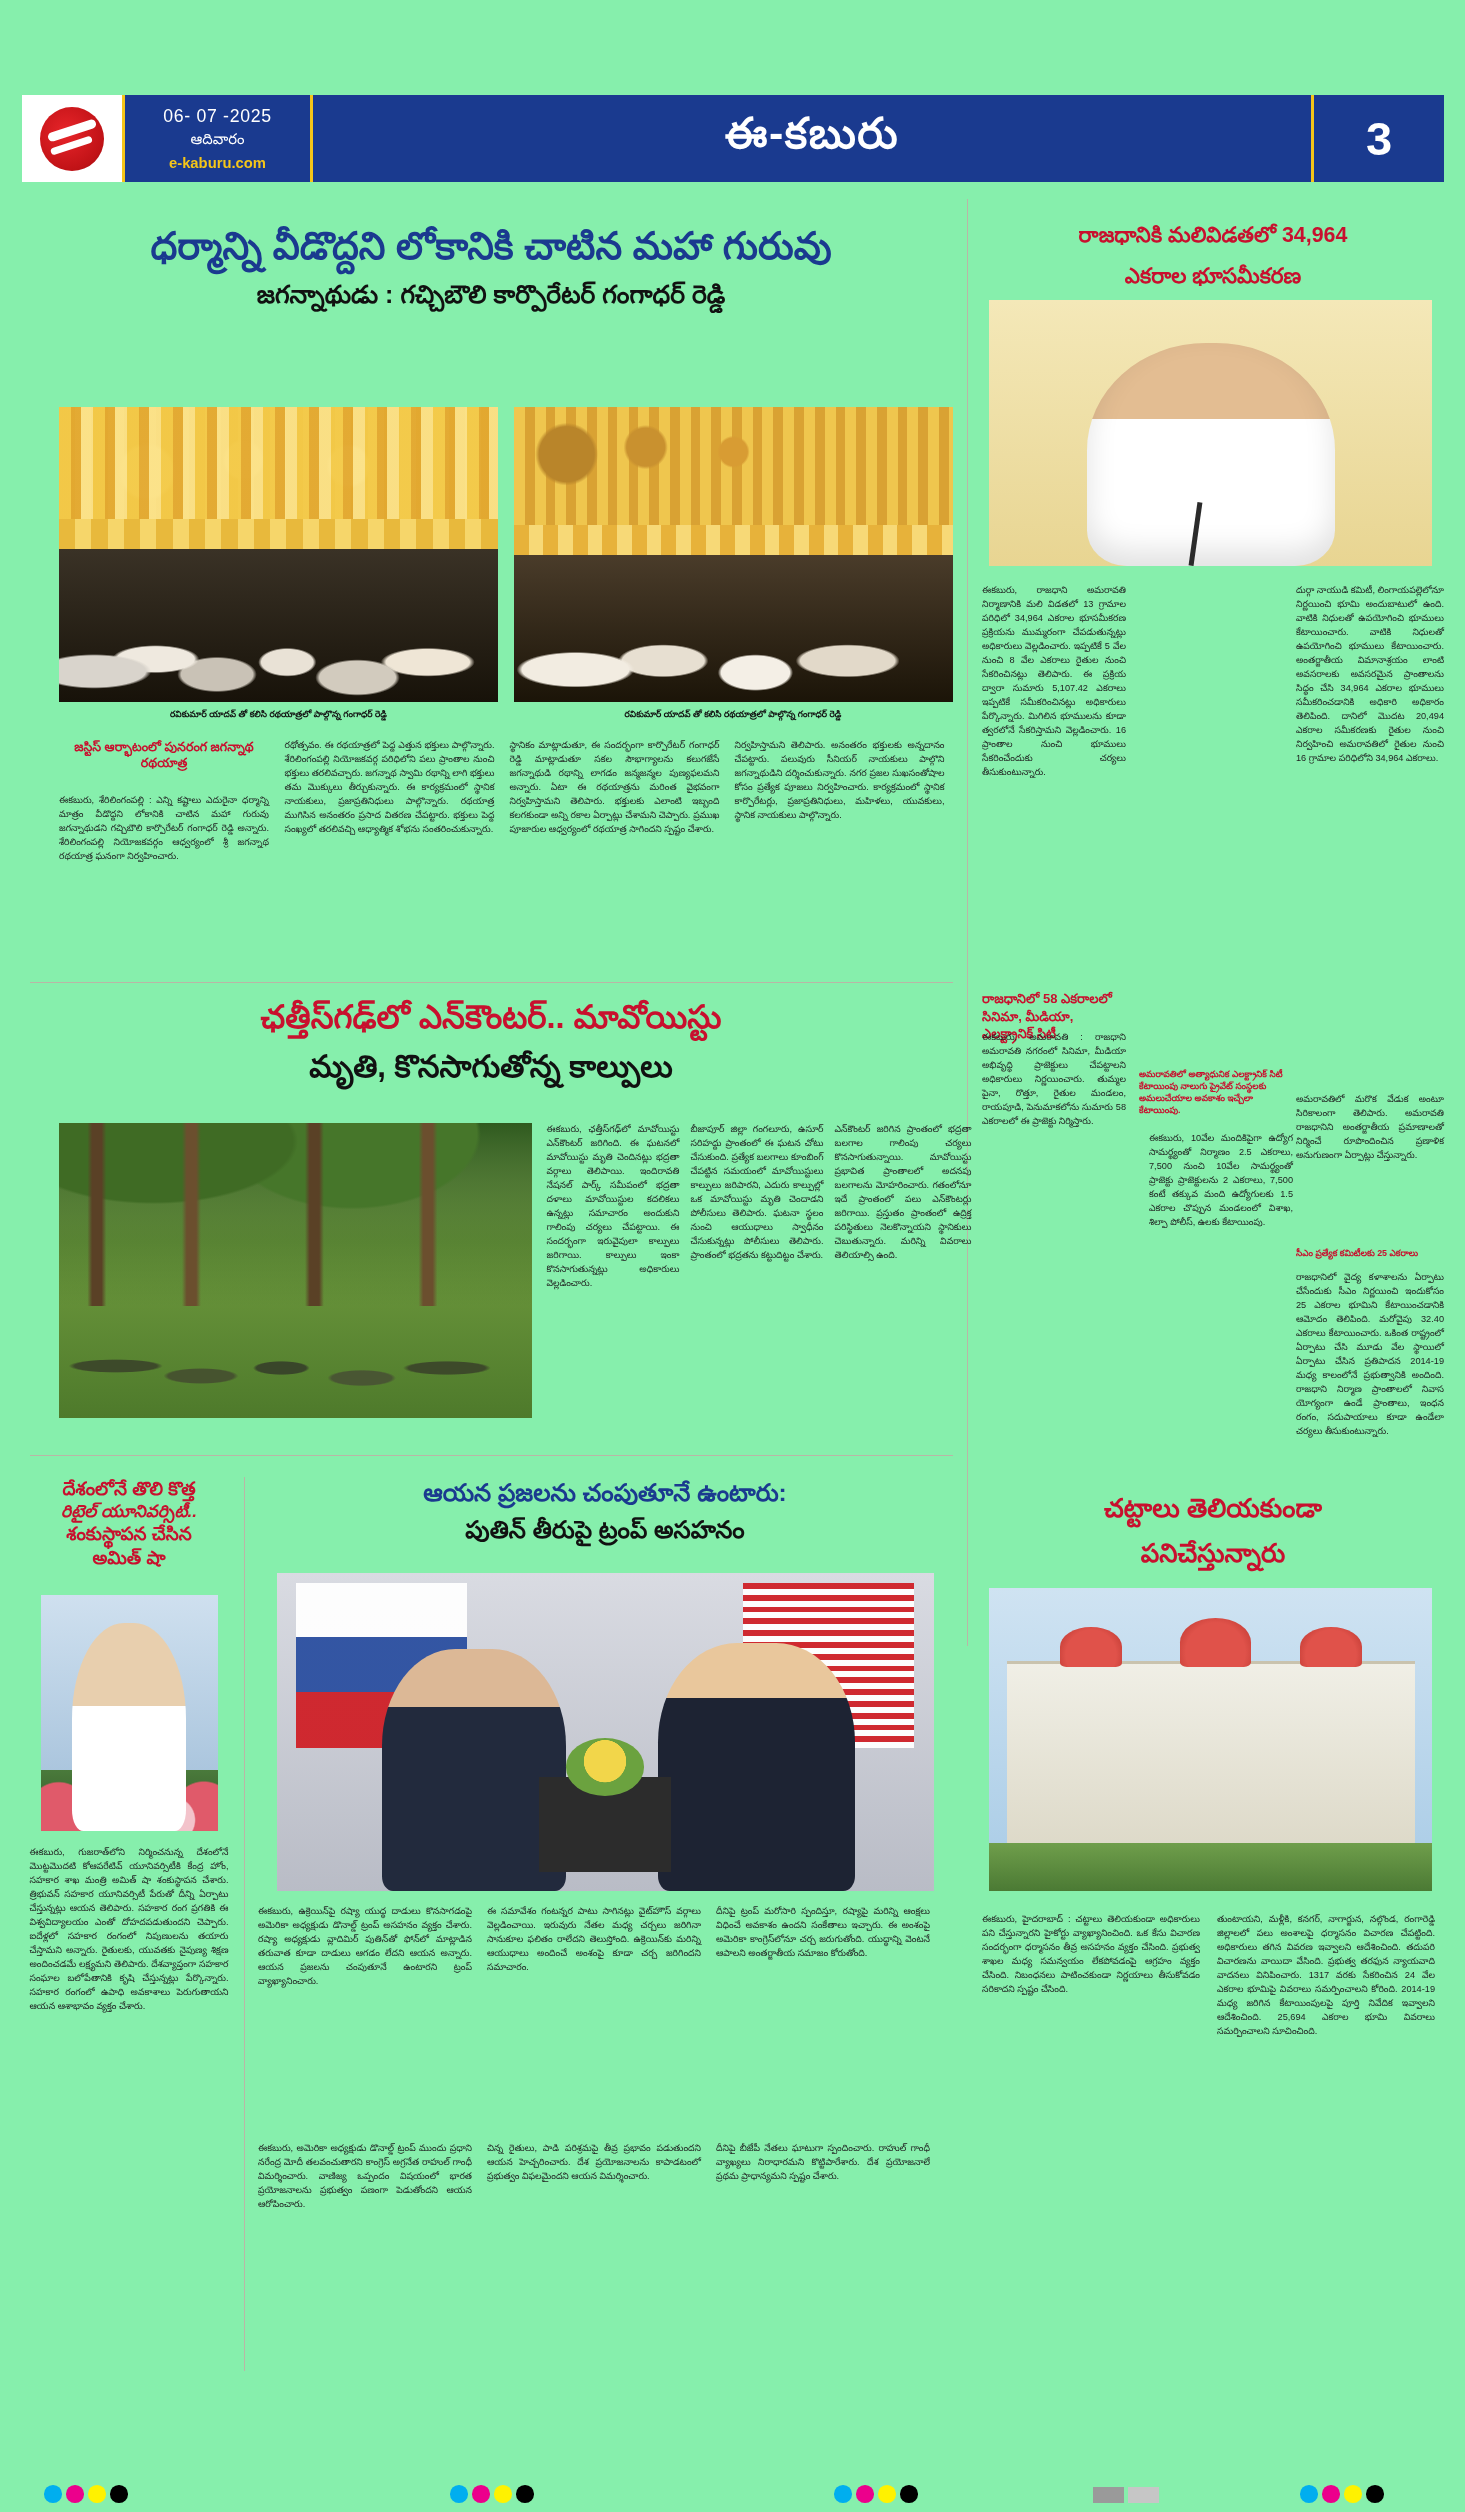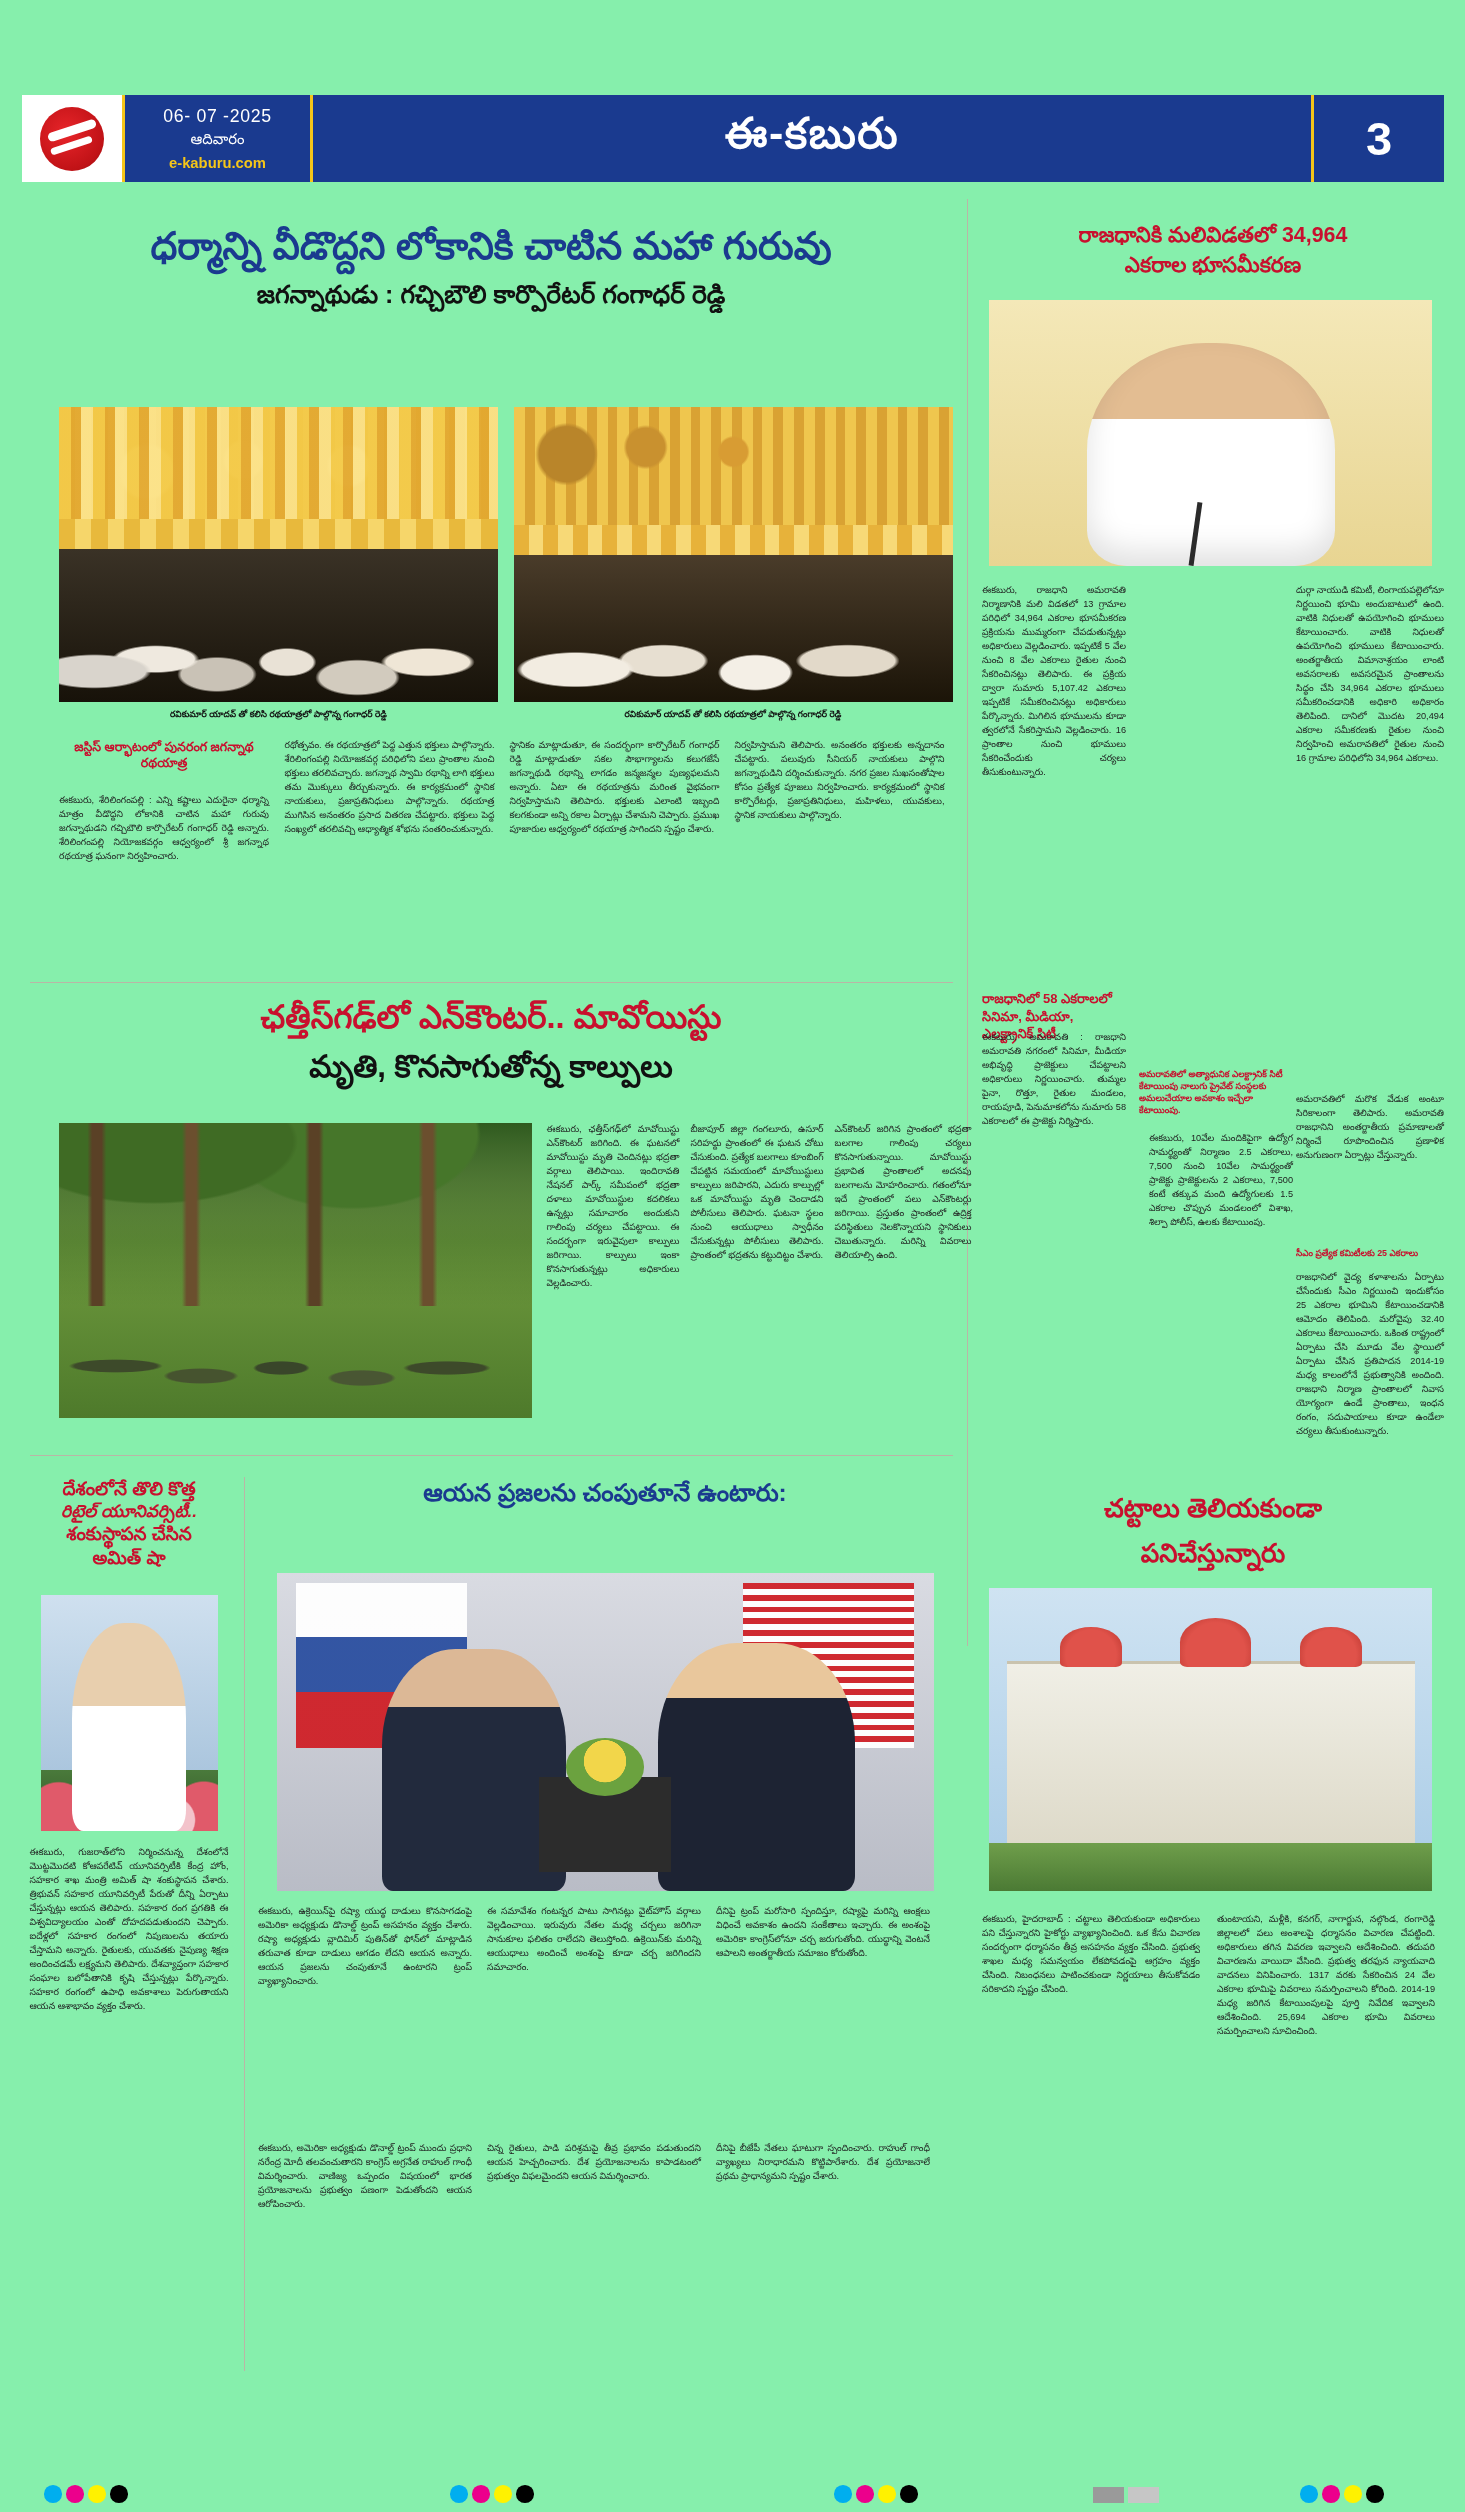--- a/index.html
+++ b/index.html
@@ -378,20 +378,21 @@
         <div class="flowers"></div>
     </div>
     <div class="body-col" style="position:absolute; left:0px; top:369px; width:199px;">ఈకబురు, గుజరాత్‌లోని నిర్మించనున్న దేశంలోనే మొట్టమొదటి కోఆపరేటివ్ యూనివర్సిటీకి కేంద్ర హోం, సహకార శాఖ మంత్రి అమిత్ షా శంకుస్థాపన చేశారు. త్రిభువన్ సహకార యూనివర్సిటీ పేరుతో దీన్ని ఏర్పాటు చేస్తున్నట్లు ఆయన తెలిపారు. సహకార రంగ ప్రగతికి ఈ విశ్వవిద్యాలయం ఎంతో దోహదపడుతుందని చెప్పారు. ఐదేళ్లలో సహకార రంగంలో నిపుణులను తయారు చేస్తామని అన్నారు. రైతులకు, యువతకు నైపుణ్య శిక్షణ అందించడమే లక్ష్యమని తెలిపారు. దేశవ్యాప్తంగా సహకార సంఘాల బలోపేతానికి కృషి చేస్తున్నట్లు పేర్కొన్నారు. సహకార రంగంలో ఉపాధి అవకాశాలు పెరుగుతాయని ఆయన ఆశాభావం వ్యక్తం చేశారు.</div>
   </div>
 
   <div class="rule-v" style="left:244px; top:1477px; height:894px;"></div>
 
   <div style="position:absolute; left:258px; top:1477px; width:694px;">
     <div class="headline">
       <div class="hl-blue" style="font-size:24.4px;">ఆయన ప్రజలను చంపుతూనే ఉంటారు:</div>
+      <div class="hl-dark" style="font-size:24.4px; margin-top:5.9px;">పుతిన్ తీరుపై ట్రంప్ అసహనం</div>
     </div>
 
     <div class="photo ph-putin" style="left:18.5px; top:96px; width:657px; height:318px;">
       <div class="sky"></div>
       <div class="flagL"></div>
         <div class="flagR"></div>
       <div class="manL"></div>
         <div class="manR"></div>
       <div class="table"></div>
         <div class="vase"></div>
@@ -403,21 +404,21 @@
 
 
     <div class="body-col" style="position:absolute; left:0px; top:665px; width:214px;">ఈకబురు, అమెరికా అధ్యక్షుడు డొనాల్డ్ ట్రంప్ ముందు ప్రధాని నరేంద్ర మోదీ తలవంచుతారని కాంగ్రెస్ అగ్రనేత రాహుల్ గాంధీ విమర్శించారు. వాణిజ్య ఒప్పందం విషయంలో భారత ప్రయోజనాలను ప్రభుత్వం పణంగా పెడుతోందని ఆయన ఆరోపించారు.</div>
     <div class="body-col" style="position:absolute; left:229px; top:665px; width:214px;">చిన్న రైతులు, పాడి పరిశ్రమపై తీవ్ర ప్రభావం పడుతుందని ఆయన హెచ్చరించారు. దేశ ప్రయోజనాలను కాపాడటంలో ప్రభుత్వం విఫలమైందని ఆయన విమర్శించారు.</div>
     <div class="body-col" style="position:absolute; left:458px; top:665px; width:214px;">దీనిపై బీజేపీ నేతలు ఘాటుగా స్పందించారు. రాహుల్ గాంధీ వ్యాఖ్యలు నిరాధారమని కొట్టిపారేశారు. దేశ ప్రయోజనాలే ప్రథమ ప్రాధాన్యమని స్పష్టం చేశారు.</div>
   </div>
 
   <div style="position:absolute; left:982px; top:222px; width:462px;">
     <div class="headline">
       <div class="hl-red" style="font-size:21.4px;">రాజధానికి మలివిడతలో 34,964</div>
-      <div class="hl-red" style="font-size:21.4px; margin-top:3px;">ఎకరాల భూసమీకరణ</div>
+      <div class="hl-red" style="font-size:21.4px; margin-top:14px;">ఎకరాల భూసమీకరణ</div>
     </div>
 
     <div class="photo ph-cbn" style="left:7.4px; top:78px; width:443px; height:266px;">
       <div class="sky"></div>
       <div class="mic"></div>
     </div>
 
     <div class="body-col" style="position:absolute; left:0px; top:362px; width:144px;">ఈకబురు, రాజధాని అమరావతి నిర్మాణానికి మలి విడతలో 13 గ్రామాల పరిధిలో 34,964 ఎకరాల భూసమీకరణ ప్రక్రియను ముమ్మరంగా చేపడుతున్నట్లు అధికారులు వెల్లడించారు. ఇప్పటికే 5 వేల నుంచి 8 వేల ఎకరాలు రైతుల నుంచి సేకరించినట్లు తెలిపారు. ఈ ప్రక్రియ ద్వారా సుమారు 5,107.42 ఎకరాలు ఇప్పటికే సమీకరించినట్లు అధికారులు పేర్కొన్నారు. మిగిలిన భూములను కూడా త్వరలోనే సేకరిస్తామని వెల్లడించారు. 16 ప్రాంతాల నుంచి భూములు సేకరించేందుకు చర్యలు తీసుకుంటున్నారు.</div>
     <div class="hl-red" style="position:absolute; left:0px; top:768px; width:144px; font-size:13px; line-height:1.35;">రాజధానిలో 58 ఎకరాలలో సినిమా, మీడియా, ఎలక్ట్రానిక్ సిటీ</div>
     <div class="body-col" style="position:absolute; left:0px; top:809px; width:144px;">ఈకబురు, అమరావతి : రాజధాని అమరావతి నగరంలో సినిమా, మీడియా అభివృద్ధి ప్రాజెక్టులు చేపట్టాలని అధికారులు నిర్ణయించారు. తుమ్మల పైనా, రొత్తూ, రైతుల మండలం, రాయపూడి, పెనుమాకలోను సుమారు 58 ఎకరాలలో ఈ ప్రాజెక్టు నిర్మిస్తారు.</div>

